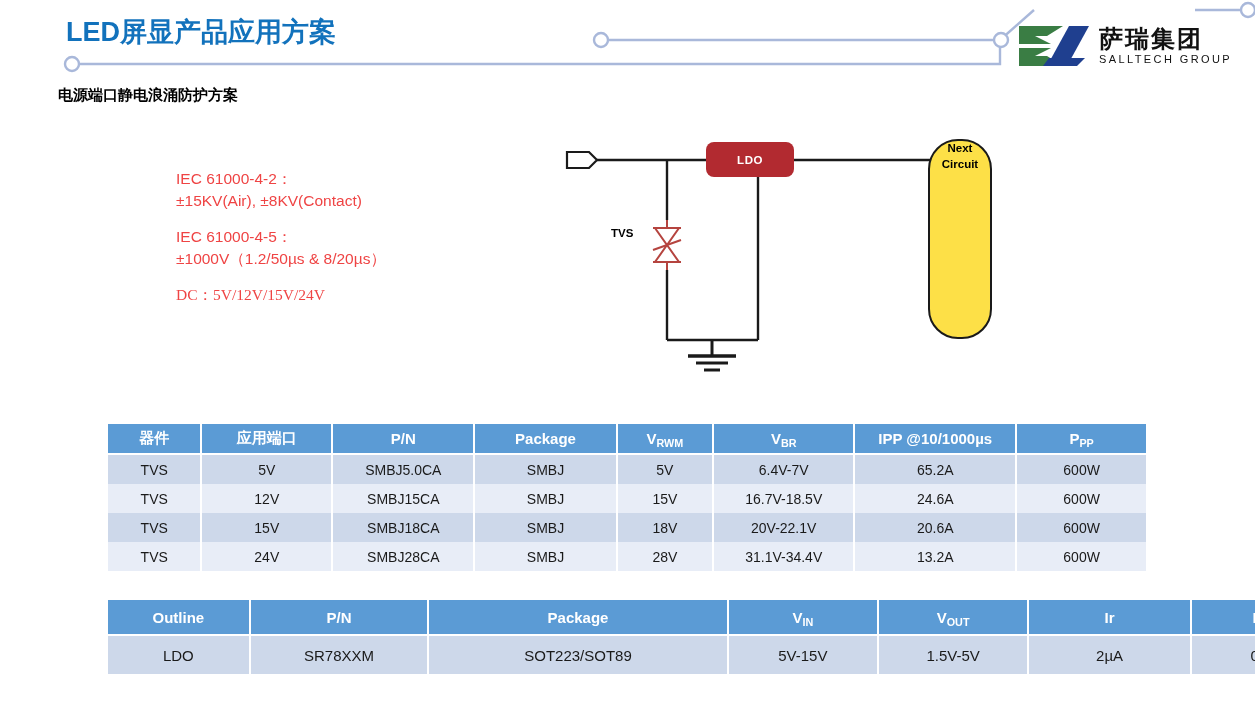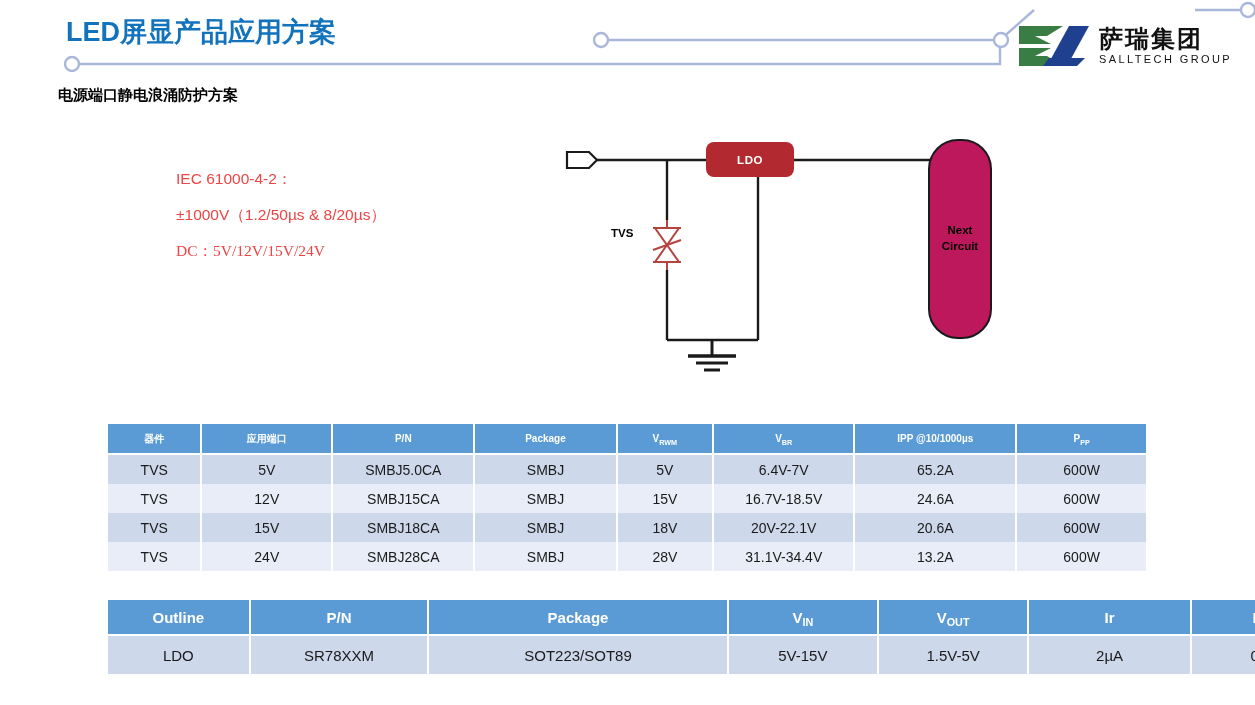--- a/index.html
+++ b/index.html
@@ -111,23 +111,22 @@
     font-size: 11.5px;
     font-weight: bold;
     letter-spacing: 0.5px;
   }
   #next-circuit-box {
     position: absolute;
     left: 378px; top: 11px;
     width: 60px; height: 196px;
     border: 2.2px solid #1a1a1a;
     border-radius: 30px;
-    background: #be185d;
+    background: #fde047;
     display: flex;
-    align-items: center;
     justify-content: center;
   }
   #next-circuit-label {
     font-size: 11.5px;
     font-weight: bold;
     color: #000000;
     text-align: center;
     line-height: 1.35;
     white-space: pre-line;
   }
@@ -144,21 +143,21 @@
     position: absolute;
     border-collapse: collapse;
     table-layout: fixed;
   }
   #tvs-table { left: 108px; top: 424px; width: 1038px; }
   #ldo-table { left: 108px; top: 600px; width: 1232px; }
 
   .data-table th {
     background: #5B9BD5;
     color: #ffffff;
-    font-size: 10px;
+    font-size: 15px;
     font-weight: bold;
     text-align: center;
     border-right: 2px solid #ffffff;
     border-bottom: 2px solid #ffffff;
     padding: 0;
   }
   .data-table th:last-child { border-right: none; }
   #tvs-table th { height: 29px; }
   #ldo-table th { height: 34px; font-size: 15px; }
 
@@ -213,22 +212,24 @@
       <div id="logo-en">SALLTECH GROUP</div>
     </div>
   </div>
 </div>
 
 <div id="subtitle">电源端口静电浪涌防护方案</div>
 
 <div id="spec-block">
   <div class="spec-group">
     <div class="spec-line">IEC 61000-4-2：</div>
+    <div class="spec-line">±15KV(Air), ±8KV(Contact)</div>
   </div>
   <div class="spec-group">
+    <div class="spec-line">IEC 61000-4-5：</div>
     <div class="spec-line">±1000V（1.2/50µs &amp; 8/20µs）</div>
   </div>
   <div class="spec-group">
     <div class="spec-line">DC：5V/12V/15V/24V</div>
   </div>
 </div>
 
 <div id="circuit">
   <svg width="470" height="255" viewBox="0 0 470 255" xmlns="http://www.w3.org/2000/svg">
 

